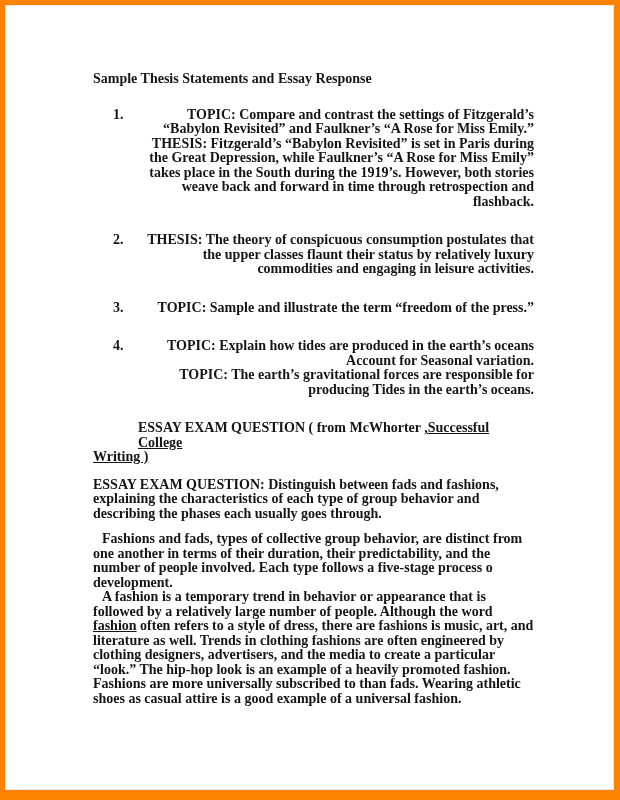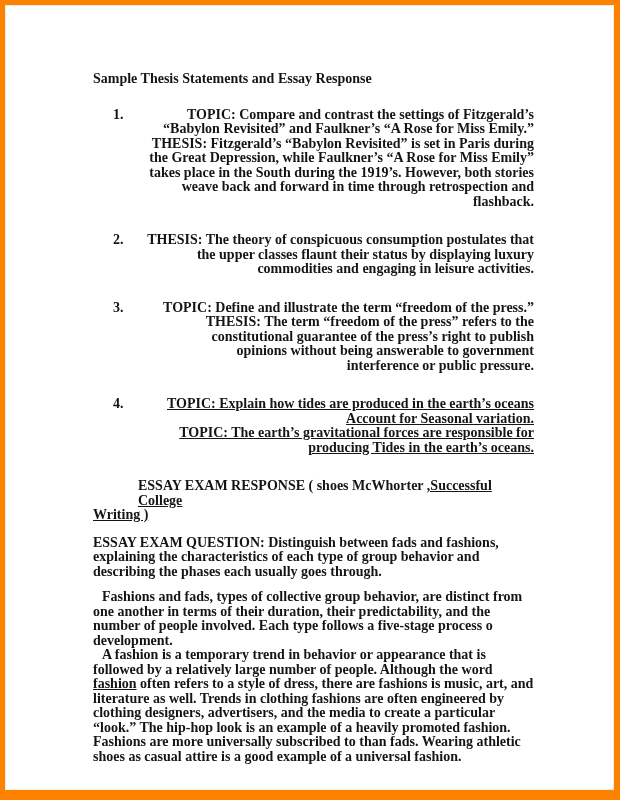--- a/index.html
+++ b/index.html
@@ -37,21 +37,21 @@
     margin-bottom: 24px;
   }
   .num-col {
     width: 20px;
     margin-left: 20px;
     flex: 0 0 20px;
   }
   .item-text { width: 401px; text-align: right; }
   .item-text p { margin: 0; }
   .hang50 { padding-left: 50px; text-indent: -50px; }
-  .hang52 { padding-left: 52px; text-indent: -52px; text-decoration: underline; }
+  .hang52 { padding-left: 52px; text-indent: -52px; }
   .heading { margin-bottom: 13px; }
   .heading-line1 { padding-left: 45px; }
   .u { text-decoration: underline; }
   .question { margin: 0 0 11px 0; }
   .body-para { margin: 0; text-indent: 9px; }
 </style>
 </head>
 <body>
 
 <div class="frame" style="border-color: rgb(252, 130, 0);">
@@ -66,44 +66,43 @@
           <div class="num-col">1.</div>
           <div class="item-text">
             <p>TOPIC: Compare and contrast the settings of Fitzgerald’s “Babylon Revisited” and Faulkner’s “A Rose for Miss Emily.”</p>
             <p>THESIS: Fitzgerald’s “Babylon Revisited” is set in Paris during the Great Depression, while Faulkner’s “A Rose for Miss Emily” takes place in the South during the 1919’s. However, both stories weave back and forward in time through retrospection and flashback.</p>
           </div>
         </div>
 
         <div class="list-item">
           <div class="num-col">2.</div>
           <div class="item-text">
-            <p>THESIS: The theory of conspicuous consumption postulates that the upper classes flaunt their status by displaying luxury commodities and engaging in leisure activities.</p>
+            <p>THESIS: The theory of conspicuous consumption postulates that the upper classes flaunt their status by relatively luxury commodities and engaging in leisure activities.</p>
           </div>
         </div>
 
         <div class="list-item">
           <div class="num-col">3.</div>
           <div class="item-text">
-            <p>TOPIC:  Define and illustrate the term “freedom of the press.”</p>
-            <p class="hang50">THESIS: The term “freedom of the press” refers to the constitutional guarantee of the press’s right to publish opinions without being answerable to government interference or public pressure.</p>
+            <p>TOPIC:  Sample and illustrate the term “freedom of the press.”</p>
           </div>
         </div>
 
         <div class="list-item">
           <div class="num-col">4.</div>
           <div class="item-text">
             <p class="hang52">TOPIC:   Explain how tides are produced in the earth’s oceans Account for Seasonal variation.</p>
             <p class="hang52">TOPIC:  The earth’s gravitational forces are responsible for producing Tides in the earth’s oceans.</p>
           </div>
         </div>
 
       </div>
 
       <div class="heading">
-        <div class="heading-line1"><span>ESSAY EXAM RESPONSE ( shoes McWhorter </span><span class="u">,Successful College</span></div>
+        <div class="heading-line1"><span>ESSAY EXAM QUESTION ( from McWhorter </span><span class="u">,Successful College</span></div>
         <div><span class="u">Writing )</span></div>
       </div>
 
       <p class="question">ESSAY EXAM QUESTION: Distinguish between fads and fashions, explaining the characteristics of each type of group behavior and describing the phases each usually goes through.</p>
 
       <p class="body-para">Fashions and fads, types of collective group behavior, are distinct from one another in terms of their duration, their predictability, and the number of people involved. Each type follows a five-stage process o development.</p>
 
       <p class="body-para"><span>A fashion is a temporary trend in behavior or appearance that is followed by a relatively large number of people. Although the word </span><span class="u">fashion</span><span>  often refers to a style of dress, there are fashions is music, art, and literature as well. Trends in clothing fashions are often engineered by clothing designers, advertisers, and the media to create a particular “look.” The hip-hop look is an example of a heavily promoted fashion. Fashions are more universally subscribed to than fads. Wearing athletic shoes as casual attire is a good example of a universal fashion.</span></p>
 
     </div>

